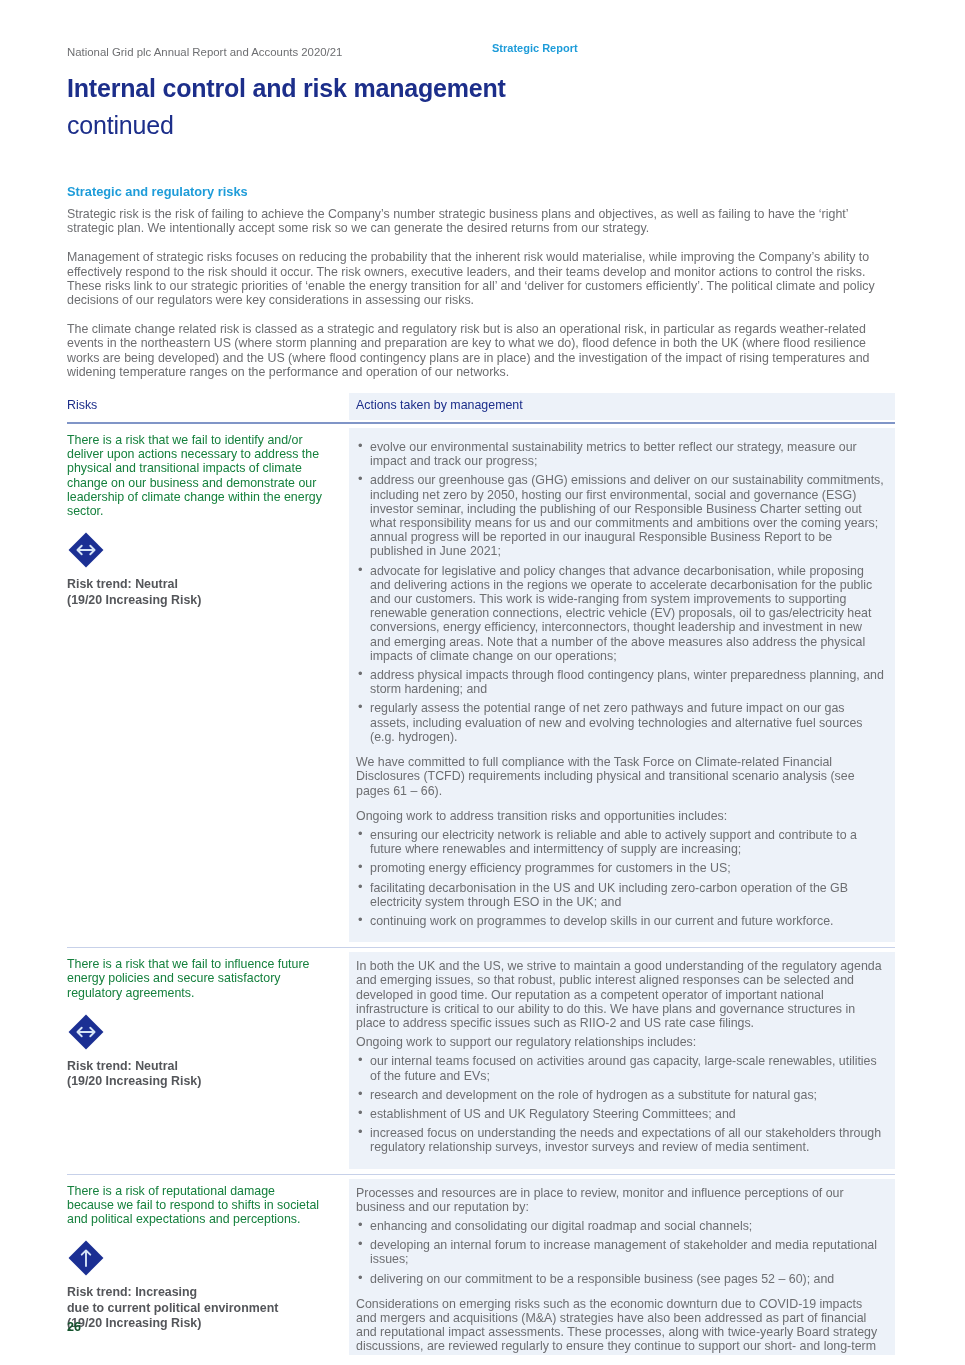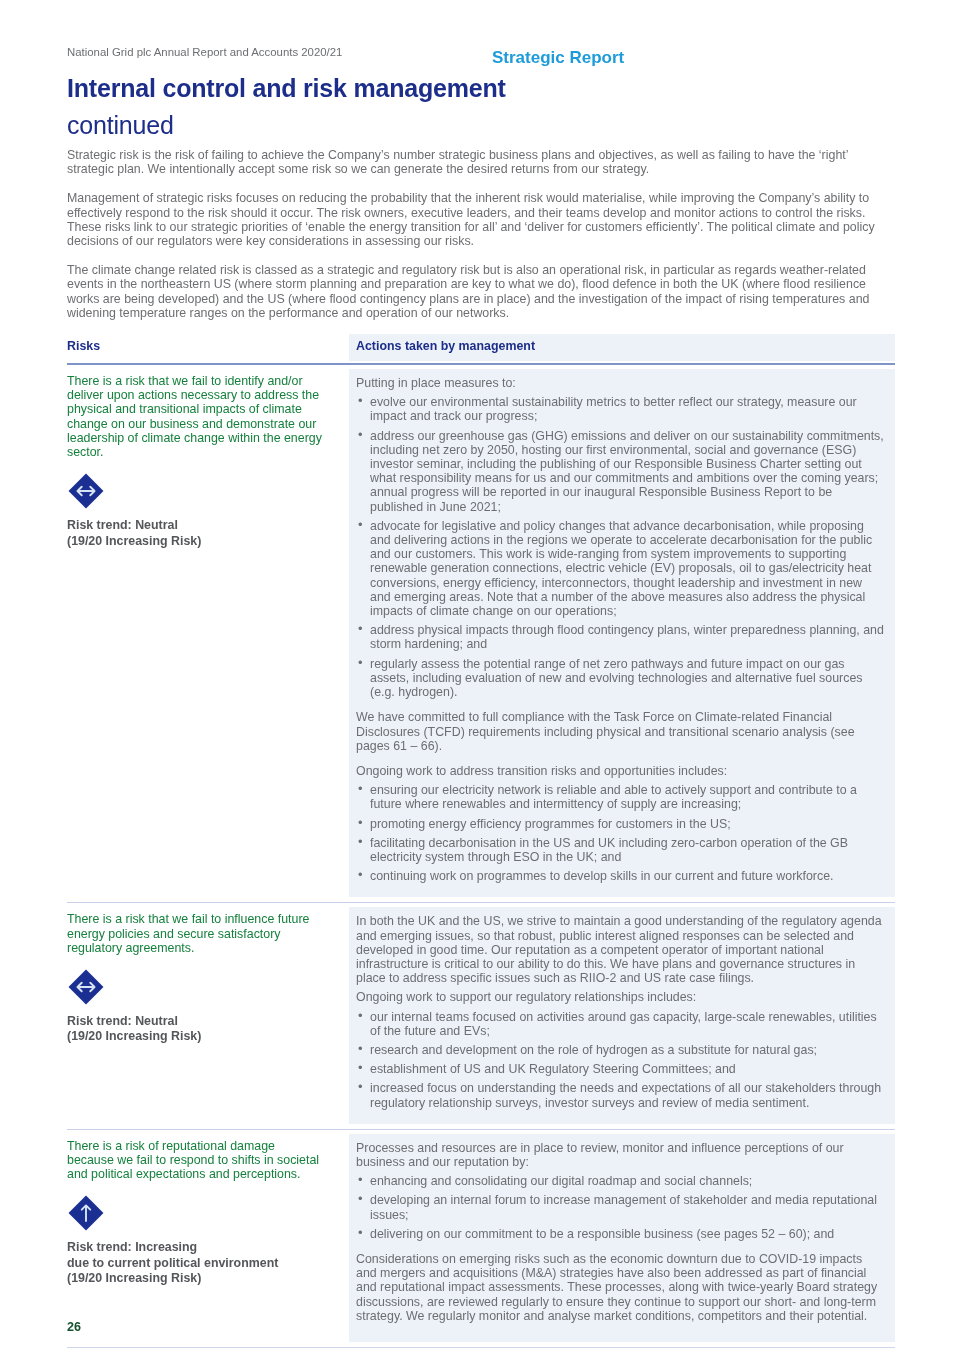--- a/index.html
+++ b/index.html
@@ -4,33 +4,33 @@
 <style>
   html,body{margin:0;padding:0;background:#fff;}
   .page{
     width:965px;height:1355px;position:relative;background:#ffffff;
     font-family:"Liberation Sans",sans-serif;overflow:hidden;margin-left:12px;
   }
   .content{margin:0 82px 0 55px;}
   
   .meta-row{position:relative;padding-top:42px;height:16px;}
   .meta-left{font-size:11.4px;color:#6d6e71;}
-  .meta-section{position:absolute;left:425px;top:48px;font-size:17px;font-weight:bold;color:#1e9cd9;}
+  .meta-section{position:absolute;left:425px;top:42px;font-size:11px;font-weight:bold;color:#1e9cd9;}
   
   .title-block{margin-top:15px;color:#1c2e8a;}
   .title-main{font-size:25px;font-weight:bold;line-height:30px;letter-spacing:-0.2px;}
   .title-sub{font-size:25px;font-weight:400;line-height:30px;margin-top:7px;letter-spacing:-0.2px;}
   
   .intro-heading{margin-top:44px;font-size:12.8px;font-weight:bold;color:#1e9cd9;}
   .intro p{font-size:12.4px;line-height:14.2px;color:#6d6e71;margin:8px 0 14px;}
   .intro p + p{margin-top:15px;}
   
   .risk-table{margin-top:12px;border-bottom:1px solid #cdd6eb;}
   .thead{display:flex;border-bottom:2px solid #8095c7;}
-  .th{font-size:12.4px;font-weight:bold;color:#1c2e8a;}
+  .th{font-size:12.4px;font-weight:normal;color:#1c2e8a;}
   .th-risks{width:282px;flex:none;padding:5px 25px 8px 0;box-sizing:border-box;}
   .th-actions{flex:1;background:#edf2f9;padding:5px 8px 8px 7px;margin-bottom:2px;}
   .row{display:flex;}
   .row + .row{border-top:1px solid #c7d1e9;}
   .cell-risk{width:282px;flex:none;box-sizing:border-box;padding:9px 27px 14px 0;}
   .cell-actions{flex:1;background:#edf2f9;margin:4px 0 5px;padding:7px 10px 14px 7px;}
   .risk-desc{font-size:12.4px;line-height:14.2px;color:#15803d;margin:0;}
   .trend-icon{margin:12px 0 7px;height:40px;}
   .trend-text{font-size:12.4px;line-height:15.5px;font-weight:bold;color:#54565a;}
   .ap{font-size:12.4px;line-height:14.2px;color:#6d6e71;margin:11px 0 5px;}
@@ -52,20 +52,21 @@
       <span class="meta-left">National Grid plc Annual Report and Accounts 2020/21</span>
       <span class="meta-section">Strategic Report</span>
     </div>
 
     <div class="title-block">
       <div class="title-main">Internal control and risk management</div>
       <div class="title-sub">continued</div>
     </div>
 
     <div class="intro">
+      <div class="intro-heading">Strategic and regulatory risks</div>
       <p>Strategic risk is the risk of failing to achieve the Company’s number strategic business plans and objectives, as well as failing to have the ‘right’ strategic plan. We intentionally accept some risk so we can generate the desired returns from our strategy.</p>
       <p>Management of strategic risks focuses on reducing the probability that the inherent risk would materialise, while improving the Company’s ability to effectively respond to the risk should it occur. The risk owners, executive leaders, and their teams develop and monitor actions to control the risks. These risks link to our strategic priorities of ‘enable the energy transition for all’ and ‘deliver for customers efficiently’. The political climate and policy decisions of our regulators were key considerations in assessing our risks.</p>
       <p>The climate change related risk is classed as a strategic and regulatory risk but is also an operational risk, in particular as regards weather-related events in the northeastern US (where storm planning and preparation are key to what we do), flood defence in both the UK (where flood resilience works are being developed) and the US (where flood contingency plans are in place) and the investigation of the impact of rising temperatures and widening temperature ranges on the performance and operation of our networks.</p>
     </div>
 
     <div class="risk-table">
       <div class="thead">
         <div class="th th-risks">Risks</div>
         <div class="th th-actions">Actions taken by management</div>
       </div>
@@ -76,21 +77,20 @@
               <div class="trend-icon"><svg width="38" height="40" viewBox="0 0 40 40">
                   <rect x="7" y="7" width="26" height="26" transform="rotate(45 20 20)" fill="#1b2f93"></rect>
                   <path d="M12 20h16 M15.5 15.5L11 20l4.5 4.5 M24.5 15.5L29 20l-4.5 4.5" fill="none" stroke="#d6e4f6" stroke-width="2" stroke-linecap="round" stroke-linejoin="round"></path>
                 </svg></div>
               <div class="trend-text">
                 <div>Risk trend: Neutral</div>
                 <div>(19/20 Increasing Risk)</div>
               </div>
             </div>
             <div class="cell-actions">
-              <p class="ap">Putting in place measures to:</p>
               <div class="bullet">evolve our environmental sustainability metrics to better reflect our strategy, measure our impact and track our progress;</div>
               <div class="bullet">address our greenhouse gas (GHG) emissions and deliver on our sustainability commitments, including net zero by 2050, hosting our first environmental, social and governance (ESG) investor seminar, including the publishing of our Responsible Business Charter setting out what responsibility means for us and our commitments and ambitions over the coming years; annual progress will be reported in our inaugural Responsible Business Report to be published in June 2021;</div>
               <div class="bullet">advocate for legislative and policy changes that advance decarbonisation, while proposing and delivering actions in the regions we operate to accelerate decarbonisation for the public and our customers. This work is wide-ranging from system improvements to supporting renewable generation connections, electric vehicle (EV) proposals, oil to gas/electricity heat conversions, energy efficiency, interconnectors, thought leadership and investment in new and emerging areas. Note that a number of the above measures also address the physical impacts of climate change on our operations;</div>
               <div class="bullet">address physical impacts through flood contingency plans, winter preparedness planning, and storm hardening; and</div>
               <div class="bullet">regularly assess the potential range of net zero pathways and future impact on our gas assets, including evaluation of new and evolving technologies and alternative fuel sources (e.g. hydrogen).</div>
               <p class="ap">We have committed to full compliance with the Task Force on Climate-related Financial Disclosures (TCFD) requirements including physical and transitional scenario analysis (see pages 61 – 66).</p>
               <p class="ap">Ongoing work to address transition risks and opportunities includes:</p>
               <div class="bullet">ensuring our electricity network is reliable and able to actively support and contribute to a future where renewables and intermittency of supply are increasing;</div>
               <div class="bullet">promoting energy efficiency programmes for customers in the US;</div>
               <div class="bullet">facilitating decarbonisation in the US and UK including zero-carbon operation of the GB electricity system through ESO in the UK; and</div>

